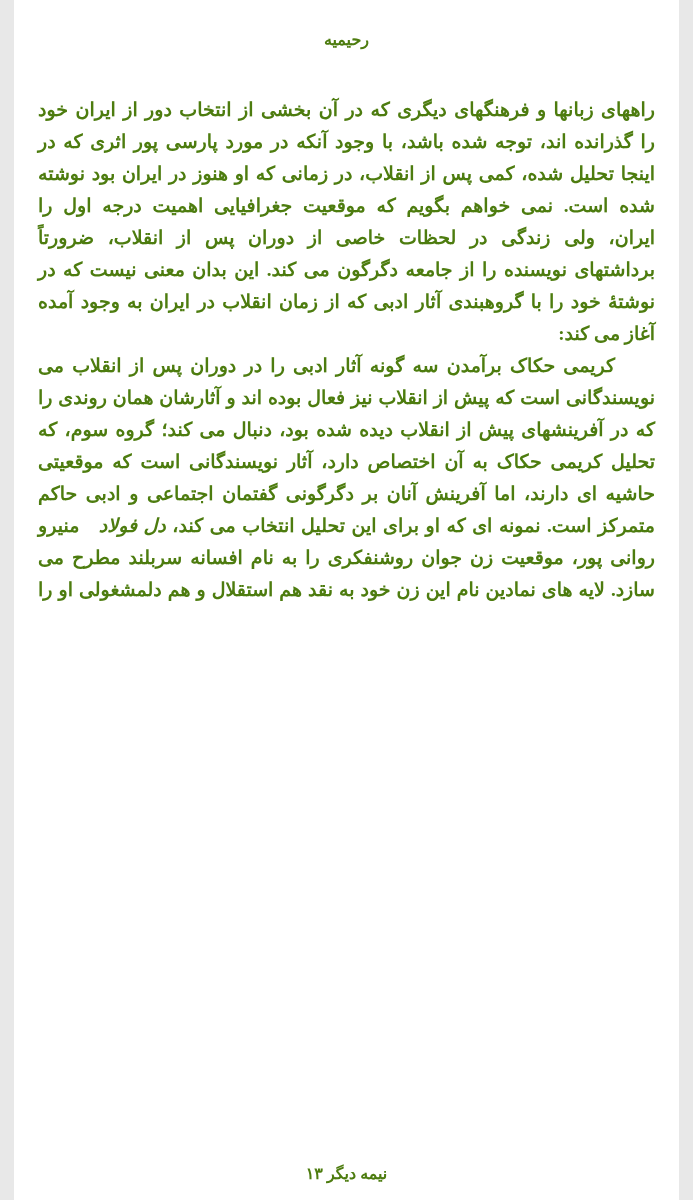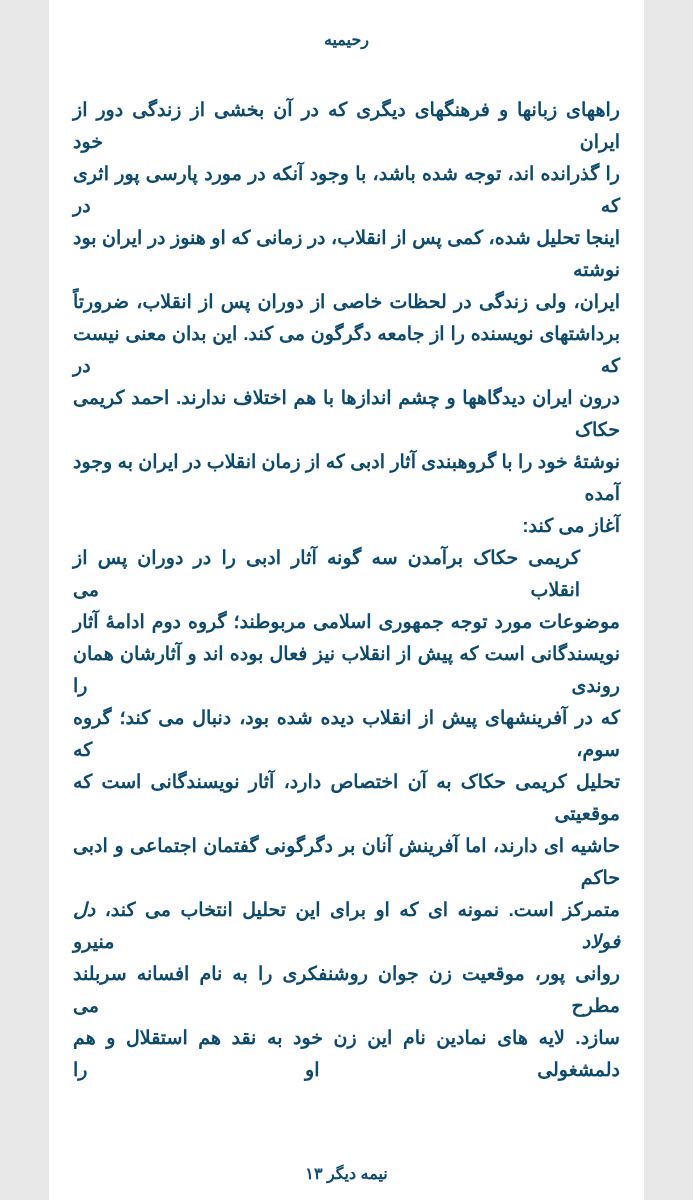--- a/index.html
+++ b/index.html
@@ -1,22 +1,22 @@
 <!DOCTYPE html>
 <html lang="fa" dir="rtl"><head>
 <meta charset="utf-8">
 <style>
   html,body{margin:0;padding:0;background:#e8e8e8;}
   .page{
     position:relative;
-    width:595px;height:1200px;
+    width:665px;height:1200px;
     margin:0 auto;
     background:#ffffff;
-    color:#0c4a6e;
-    font-family:Liberation Sans, sans-serif;
+    color:#4d7c0f;
+    font-family:Liberation Serif, serif;
     overflow:hidden;
   }
   .running-head{
     position:absolute;top:30px;left:0;right:0;
     text-align:center;
     font-size:16px;font-weight:bold;
     direction:rtl;
   }
   .textblock{
     position:absolute;top:94px;right:24px;left:24px;
@@ -50,31 +50,30 @@
 </style>
 </head>
 <body>
 
 <div class="page">
 
   <div class="running-head">رحیمیه</div>
 
   <div class="textblock">
 
-    <div class="line">راههای زبانها و فرهنگهای دیگری که در آن بخشی از زندگی دور از ایران خود</div>
+    <div class="line">راههای زبانها و فرهنگهای دیگری که در آن بخشی از انتخاب دور از ایران خود</div>
     <div class="line">را گذرانده اند، توجه شده باشد، با وجود آنکه در مورد پارسی پور اثری که در</div>
     <div class="line">اینجا تحلیل شده، کمی پس از انقلاب، در زمانی که او هنوز در ایران بود نوشته</div>
+    <div class="line">شده است. نمی خواهم بگویم که موقعیت جغرافیایی اهمیت درجه اول را</div>
     <div class="line">ایران، ولی زندگی در لحظات خاصی از دوران پس از انقلاب، ضرورتاً</div>
     <div class="line">برداشتهای نویسنده را از جامعه دگرگون می کند. این بدان معنی نیست که در</div>
-    <div class="line">درون ایران دیدگاهها و چشم اندازها با هم اختلاف ندارند. احمد کریمی حکاک</div>
     <div class="line">نوشتهٔ خود را با گروهبندی آثار ادبی که از زمان انقلاب در ایران به وجود آمده</div>
     <div class="line parend">آغاز می کند:</div>
 
     <div class="line indent">کریمی حکاک برآمدن سه گونه آثار ادبی را در دوران پس از انقلاب می</div>
-    <div class="line">موضوعات مورد توجه جمهوری اسلامی مربوطند؛ گروه دوم ادامهٔ آثار</div>
     <div class="line">نویسندگانی است که پیش از انقلاب نیز فعال بوده اند و آثارشان همان روندی را</div>
     <div class="line">که در آفرینشهای پیش از انقلاب دیده شده بود، دنبال می کند؛ گروه سوم، که</div>
     <div class="line">تحلیل کریمی حکاک به آن اختصاص دارد، آثار نویسندگانی است که موقعیتی</div>
     <div class="line">حاشیه ای دارند، اما آفرینش آنان بر دگرگونی گفتمان اجتماعی و ادبی حاکم</div>
     <div class="line"><span>متمرکز است. نمونه ای که او برای این تحلیل انتخاب می کند، </span><span class="it">دل فولاد</span><span> منیرو</span></div>
     <div class="line">روانی پور، موقعیت زن جوان روشنفکری را به نام افسانه سربلند مطرح می</div>
     <div class="line">سازد. لایه های نمادین نام این زن خود به نقد هم استقلال و هم دلمشغولی او را</div>
 
   </div>
 

